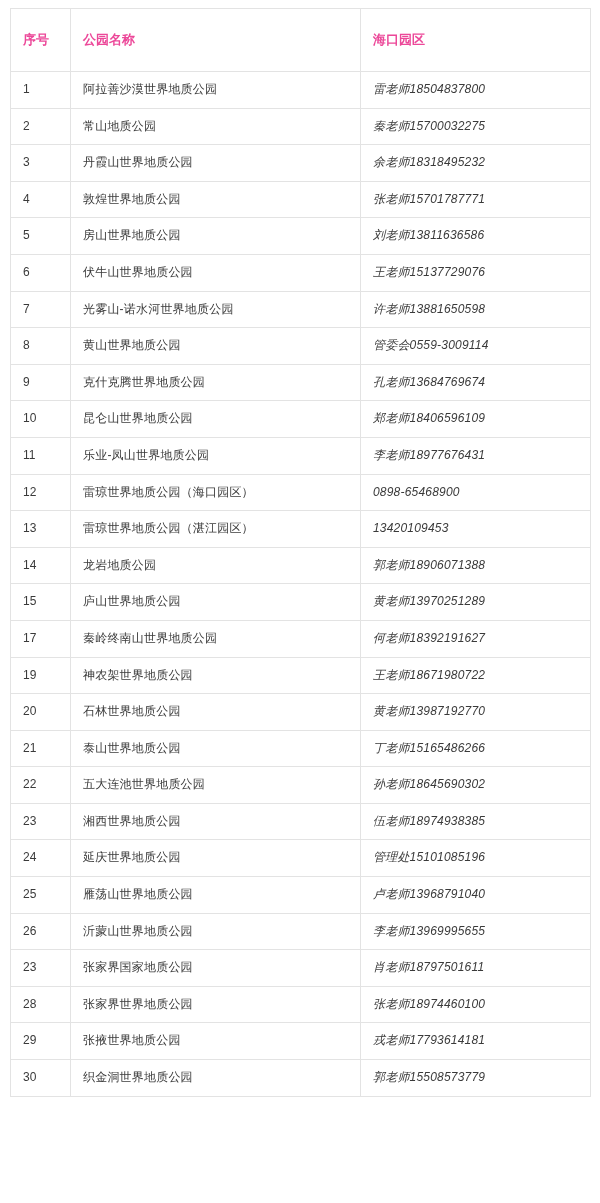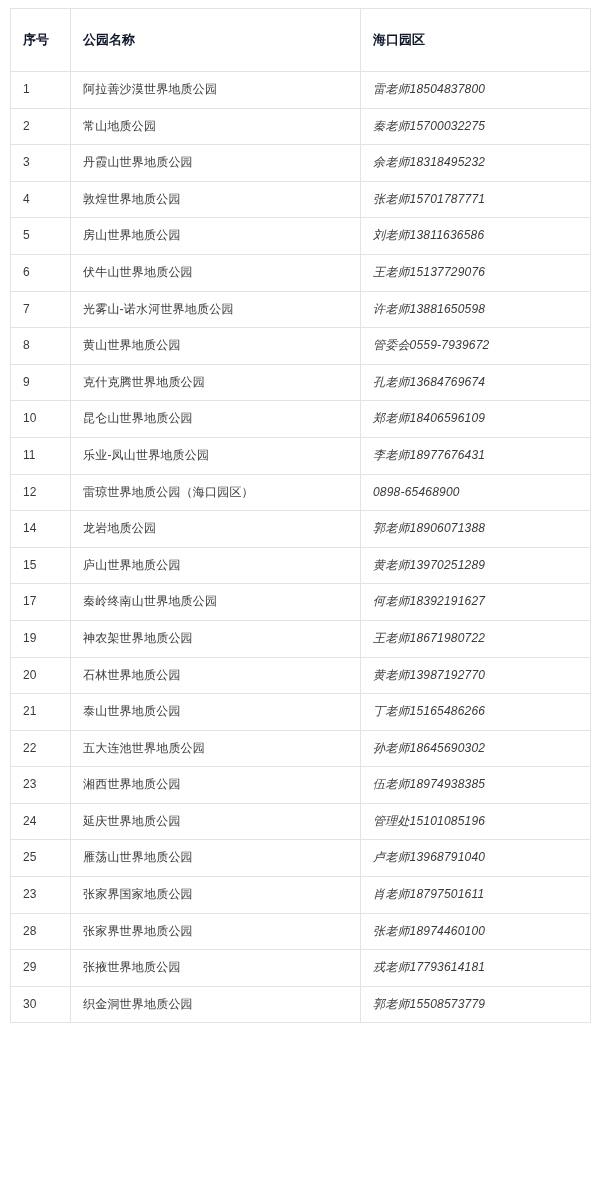--- a/index.html
+++ b/index.html
@@ -37,21 +37,21 @@
     text-align: left;
     vertical-align: middle;
     font-weight: normal;
     color: #333333;
     white-space: nowrap;
     overflow: hidden;
   }
   table.park-table thead th {
     height: 62px;
     font-size: 13px;
-    color: #0f172a;
+    color: #ec4899;
     font-weight: bold;
     background: #ffffff;
   }
   table.park-table tbody td {
     height: 35.6px;
     line-height: 35.6px;
     font-size: 12px;
     color: #3a3a3a;
   }
   table.park-table tbody td.cell-index {
@@ -114,21 +114,21 @@
           <td class="cell-phone">王老师15137729076</td>
         </tr>
         <tr>
           <td class="cell-index">7</td>
           <td class="cell-name">光雾山-诺水河世界地质公园</td>
           <td class="cell-phone">许老师13881650598</td>
         </tr>
         <tr>
           <td class="cell-index">8</td>
           <td class="cell-name">黄山世界地质公园</td>
-          <td class="cell-phone">管委会0559-7939672</td>
+          <td class="cell-phone">管委会0559-3009114</td>
         </tr>
         <tr>
           <td class="cell-index">9</td>
           <td class="cell-name">克什克腾世界地质公园</td>
           <td class="cell-phone">孔老师13684769674</td>
         </tr>
         <tr>
           <td class="cell-index">10</td>
           <td class="cell-name">昆仑山世界地质公园</td>
           <td class="cell-phone">郑老师18406596109</td>
@@ -137,20 +137,25 @@
           <td class="cell-index">11</td>
           <td class="cell-name">乐业-凤山世界地质公园</td>
           <td class="cell-phone">李老师18977676431</td>
         </tr>
         <tr>
           <td class="cell-index">12</td>
           <td class="cell-name">雷琼世界地质公园（海口园区）</td>
           <td class="cell-phone">0898-65468900</td>
         </tr>
         <tr>
+          <td class="cell-index">13</td>
+          <td class="cell-name">雷琼世界地质公园（湛江园区）</td>
+          <td class="cell-phone">13420109453</td>
+        </tr>
+        <tr>
           <td class="cell-index">14</td>
           <td class="cell-name">龙岩地质公园</td>
           <td class="cell-phone">郭老师18906071388</td>
         </tr>
         <tr>
           <td class="cell-index">15</td>
           <td class="cell-name">庐山世界地质公园</td>
           <td class="cell-phone">黄老师13970251289</td>
         </tr>
         <tr>
@@ -185,20 +190,25 @@
         </tr>
         <tr>
           <td class="cell-index">24</td>
           <td class="cell-name">延庆世界地质公园</td>
           <td class="cell-phone">管理处15101085196</td>
         </tr>
         <tr>
           <td class="cell-index">25</td>
           <td class="cell-name">雁荡山世界地质公园</td>
           <td class="cell-phone">卢老师13968791040</td>
+        </tr>
+        <tr>
+          <td class="cell-index">26</td>
+          <td class="cell-name">沂蒙山世界地质公园</td>
+          <td class="cell-phone">李老师13969995655</td>
         </tr>
         <tr>
           <td class="cell-index">23</td>
           <td class="cell-name">张家界国家地质公园</td>
           <td class="cell-phone">肖老师18797501611</td>
         </tr>
         <tr>
           <td class="cell-index">28</td>
           <td class="cell-name">张家界世界地质公园</td>
           <td class="cell-phone">张老师18974460100</td>

